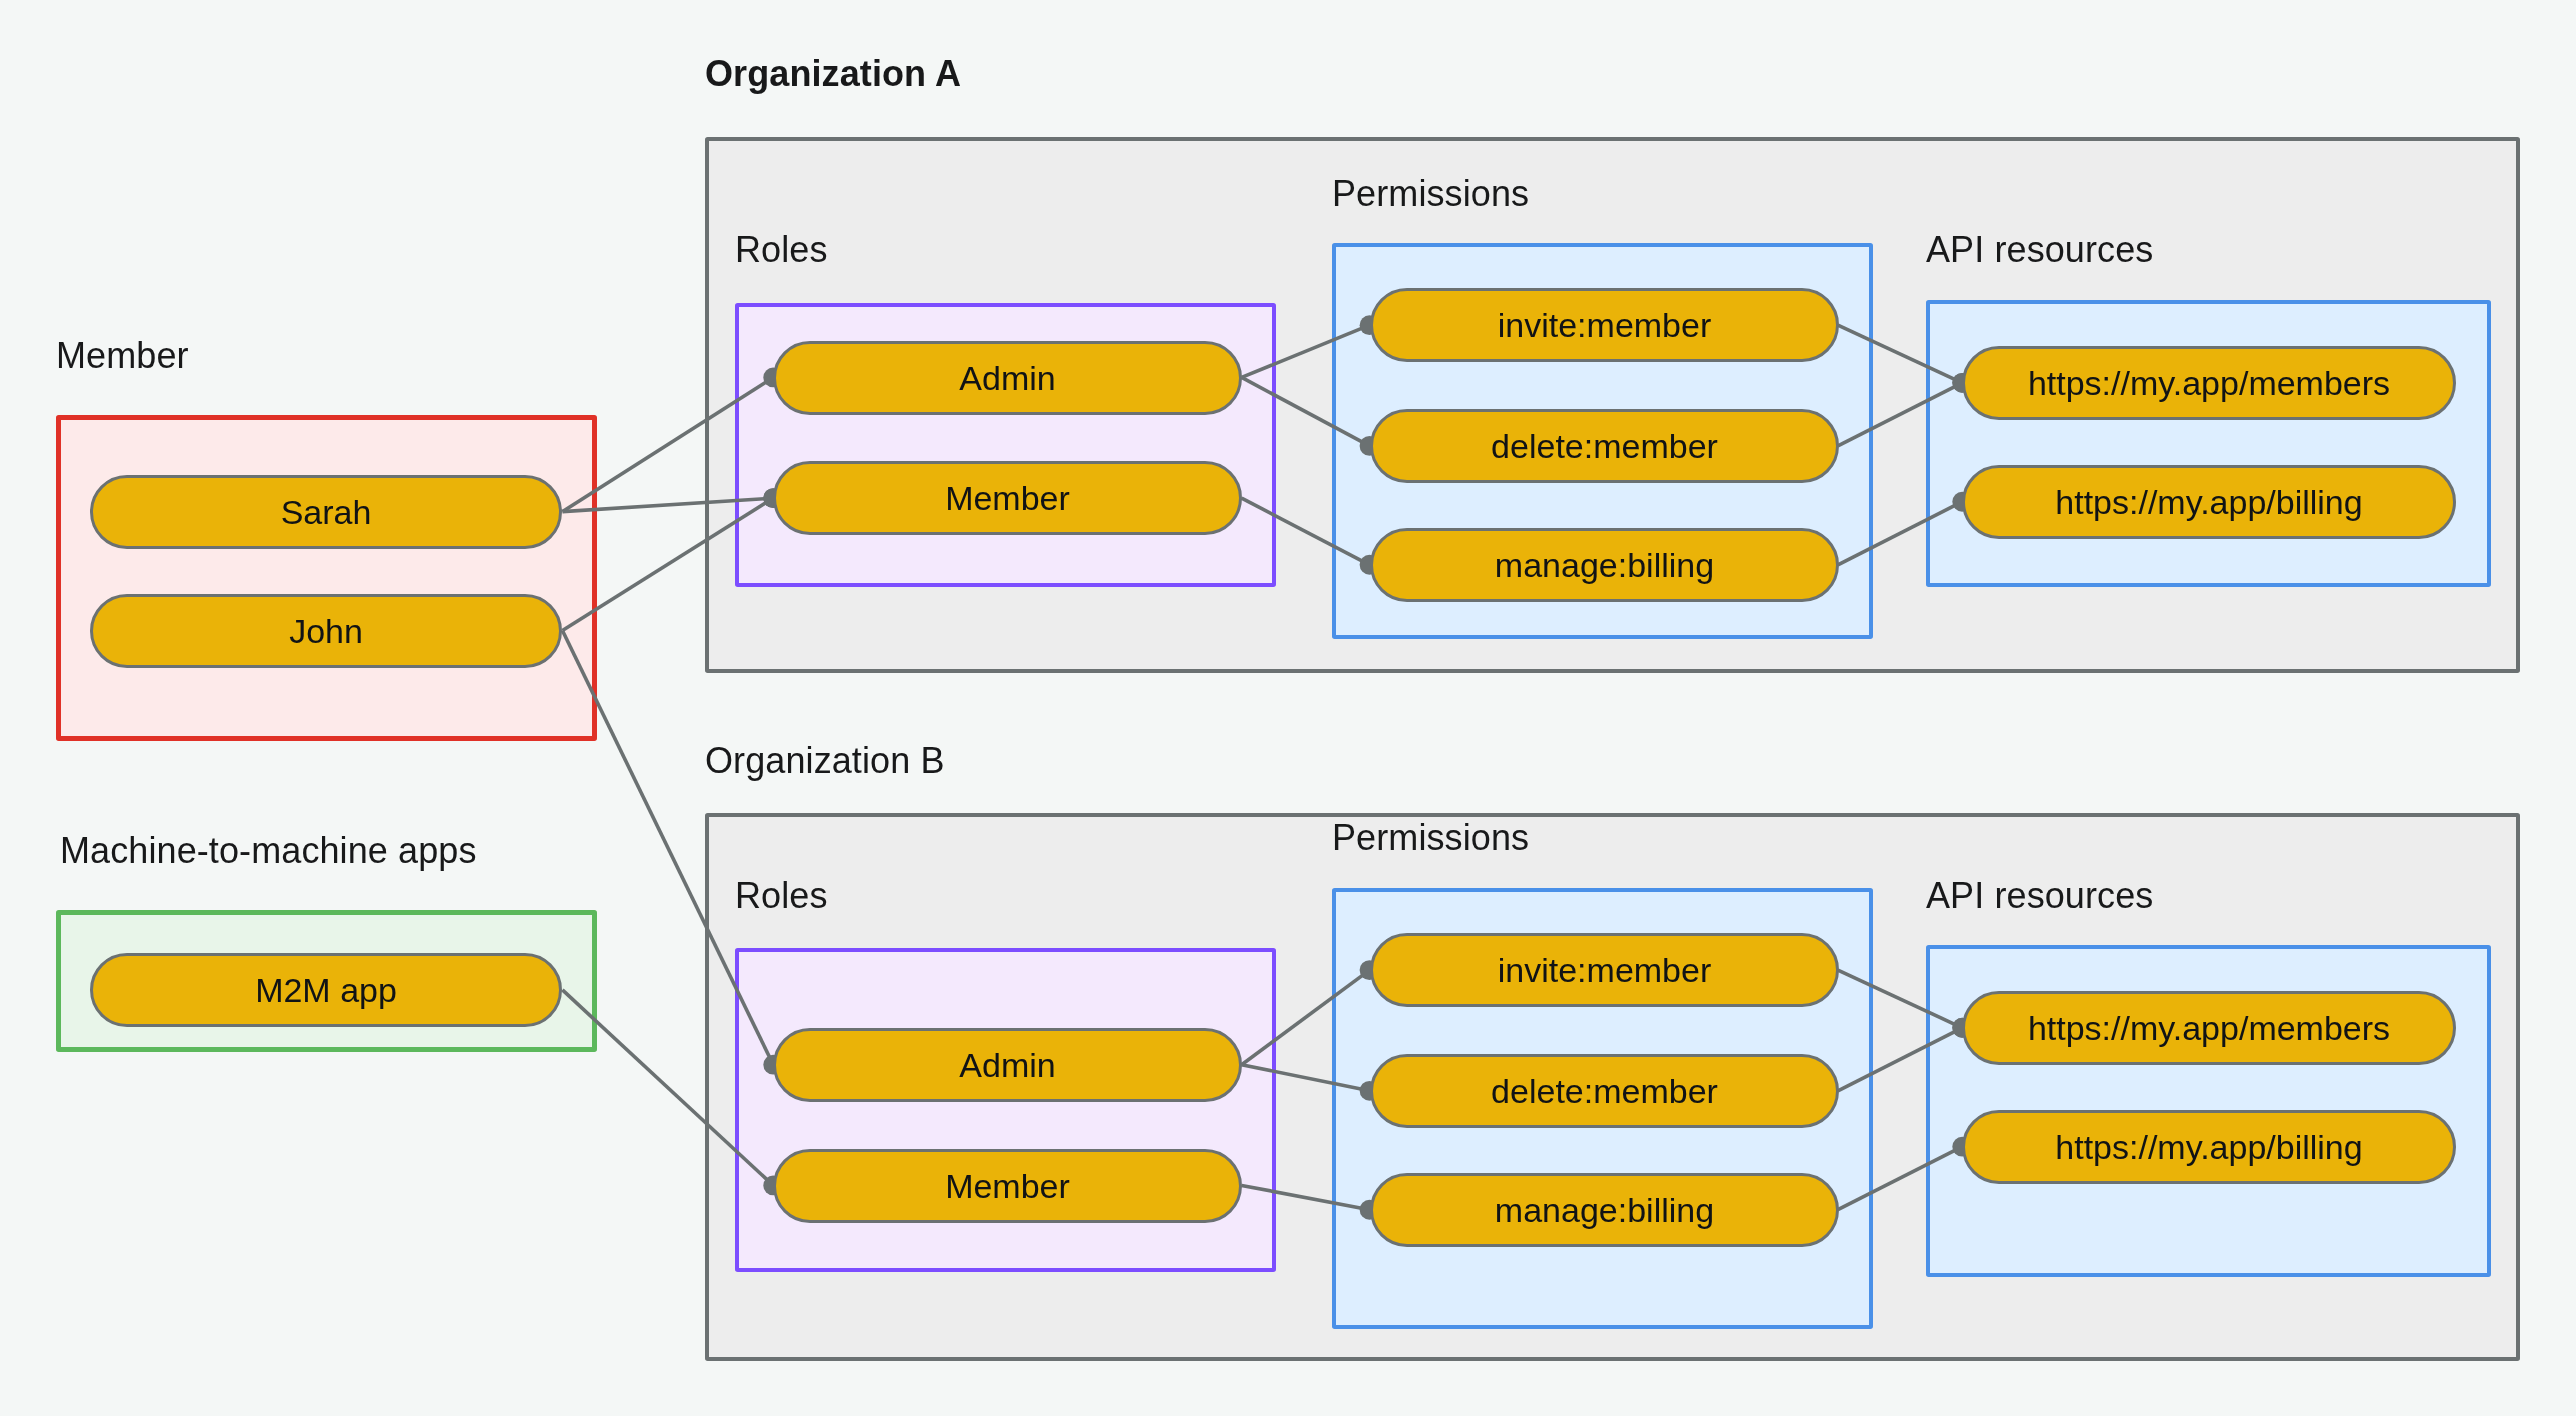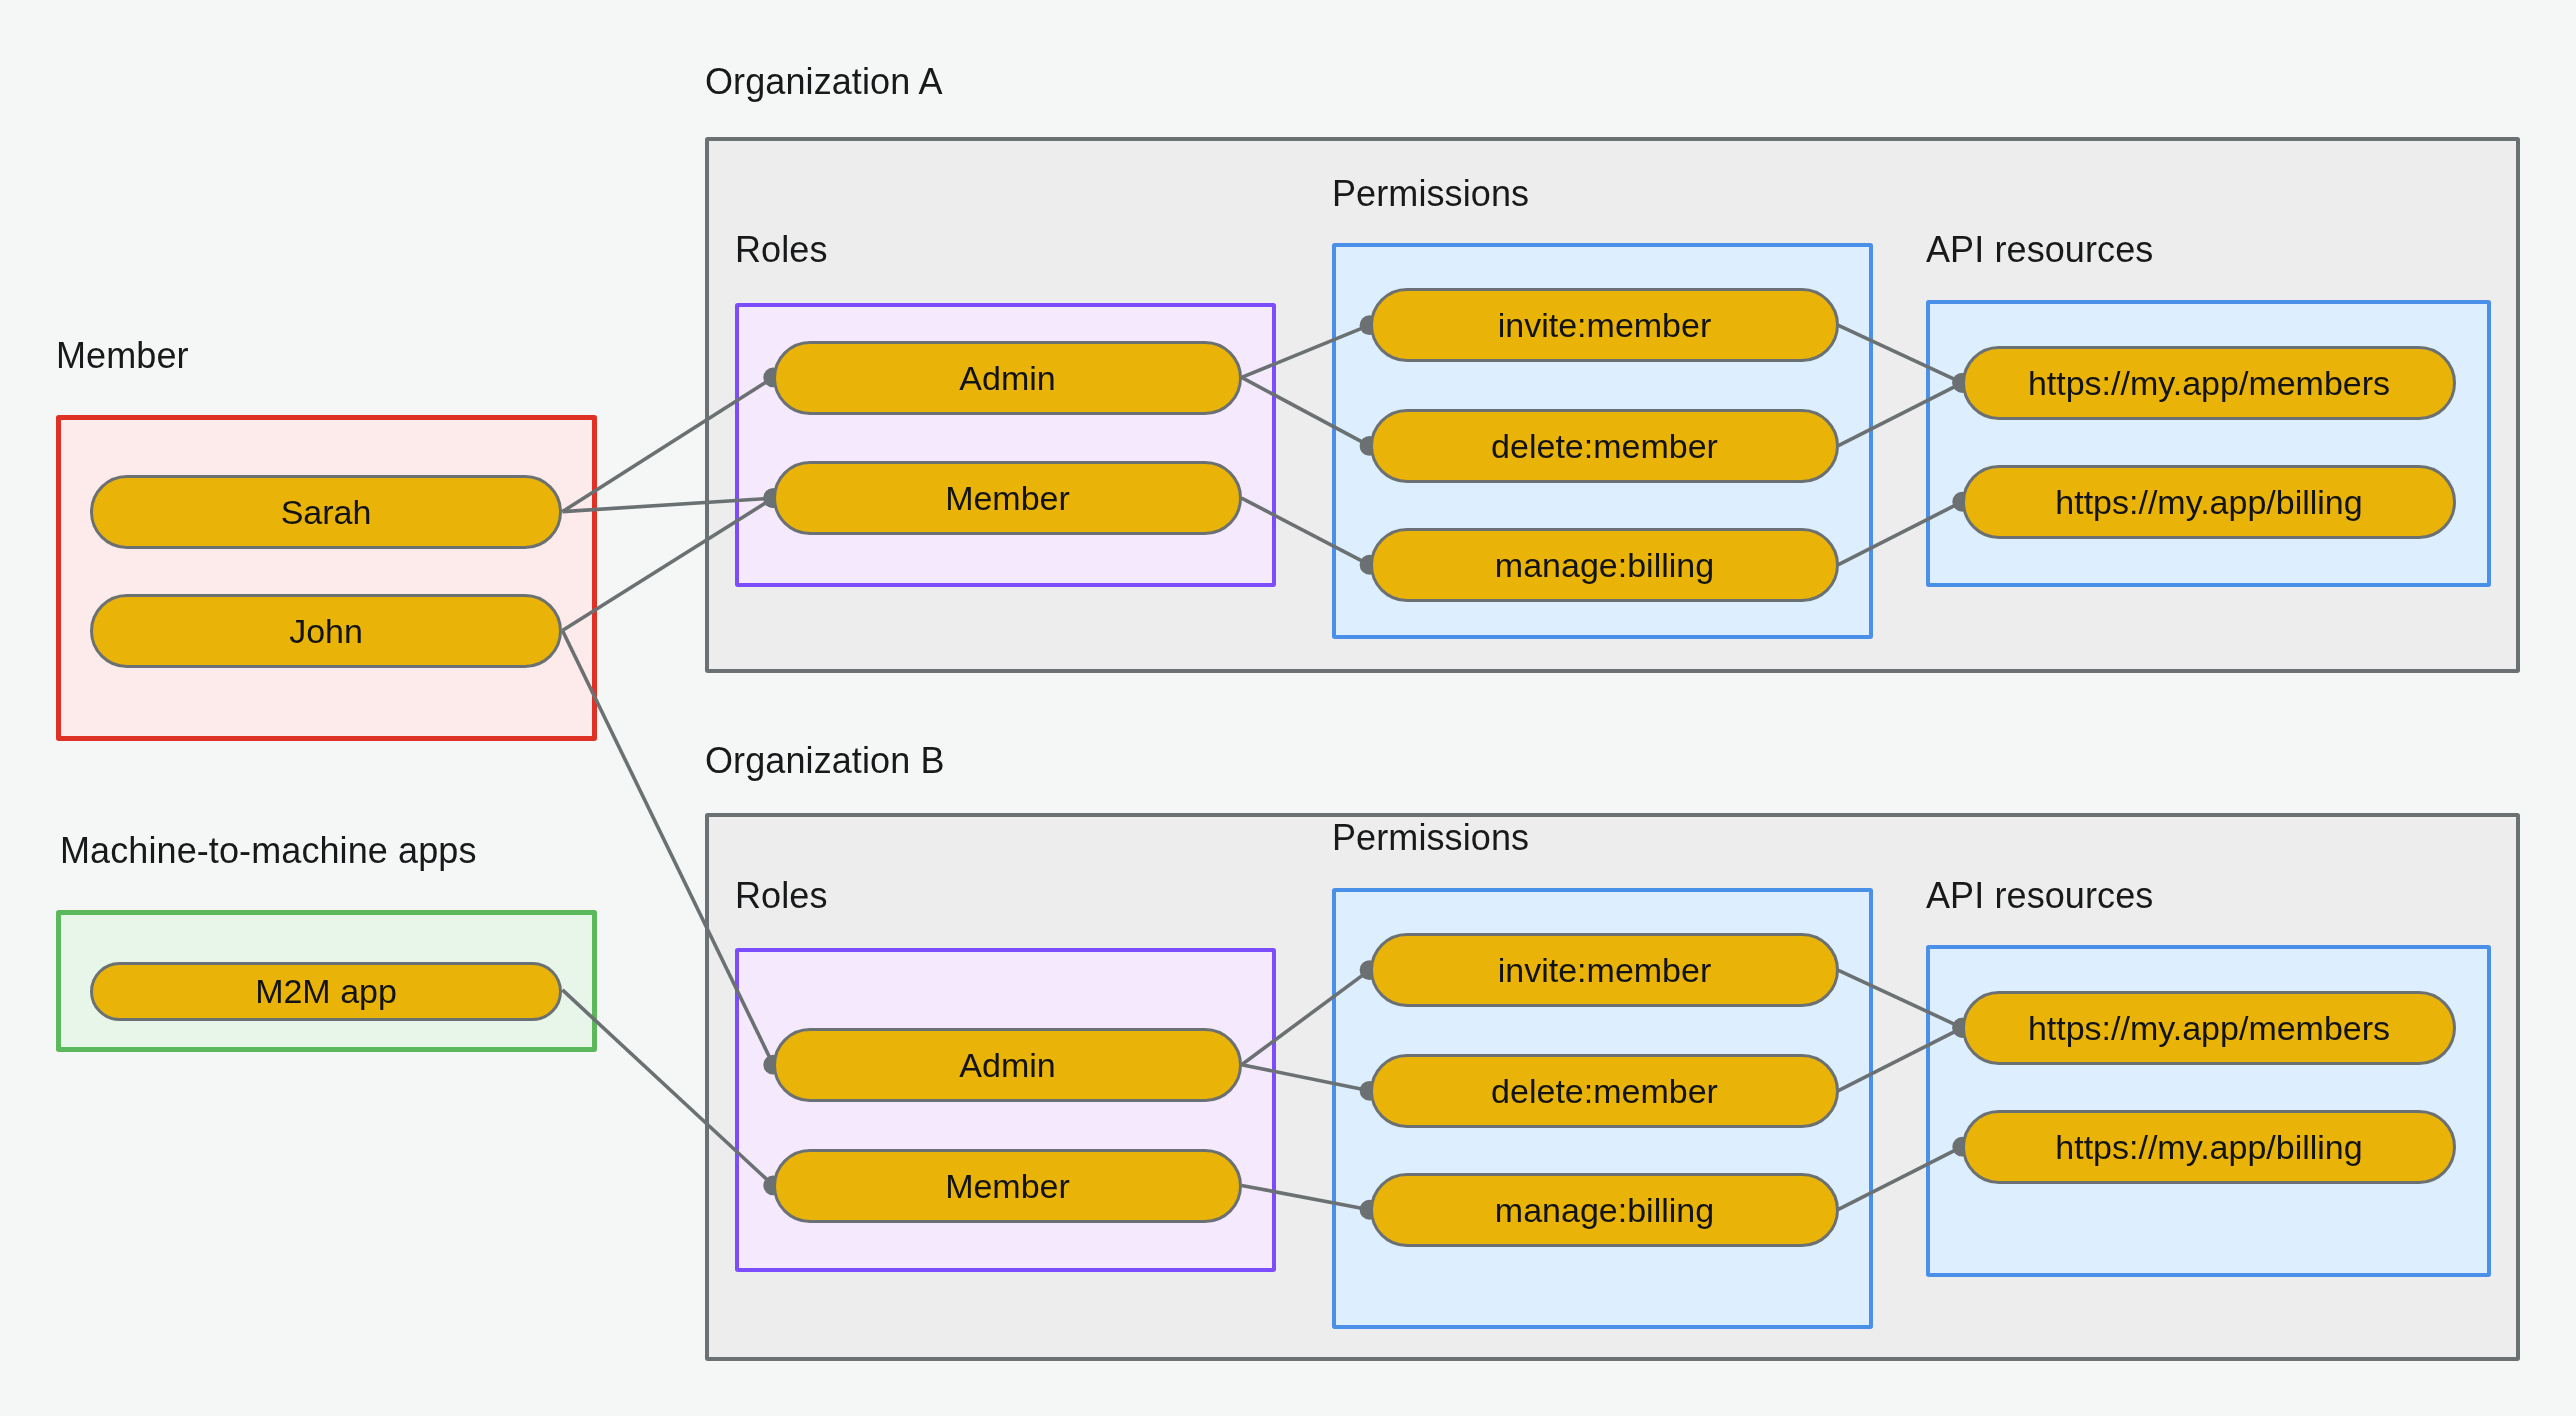--- a/index.html
+++ b/index.html
@@ -120,23 +120,23 @@
   <div class="group-box users-box" style="left:56px;top:415px;width:541px;height:326px;"></div>
 
   <div class="pill" style="left:90px;top:475px;width:472px;height:74px;">Sarah</div>
 
   <div class="pill" style="left:90px;top:594px;width:472px;height:74px;">John</div>
 
   <div class="caption" style="left:60px;top:833px;">Machine-to-machine apps</div>
 
   <div class="group-box m2m-box" style="left:56px;top:910px;width:541px;height:142px;"></div>
 
-  <div class="pill" style="left:90px;top:953px;width:472px;height:59px;margin-top:9px;">M2M app</div>
+  <div class="pill" style="left:90px;top:953px;width:472px;height:74px;">M2M app</div>
 
-  <div class="caption" style="left:705px;top:64px;">Organization A</div>
+  <div class="caption" style="left:705px;top:56px;font-weight:bold;">Organization A</div>
 
   <div class="group-box org-box" style="left:705px;top:137px;width:1815px;height:536px;"></div>
 
   <div class="caption" style="left:735px;top:232px;">Roles</div>
   <div class="group-box roles-box" style="left:735px;top:303px;width:541px;height:284px;"></div>
   <div class="pill" style="left:773px;top:341px;width:469px;height:74px;">Admin</div>
   <div class="pill" style="left:773px;top:461px;width:469px;height:74px;">Member</div>
 
   <div class="caption" style="left:1332px;top:176px;">Permissions</div>
   <div class="group-box perms-box" style="left:1332px;top:243px;width:541px;height:396px;"></div>

